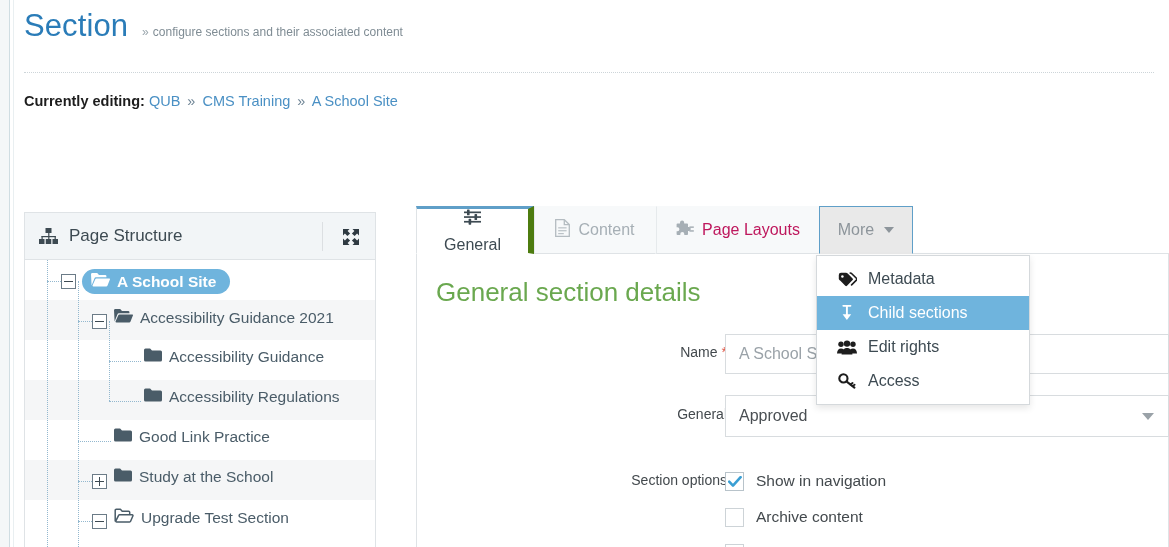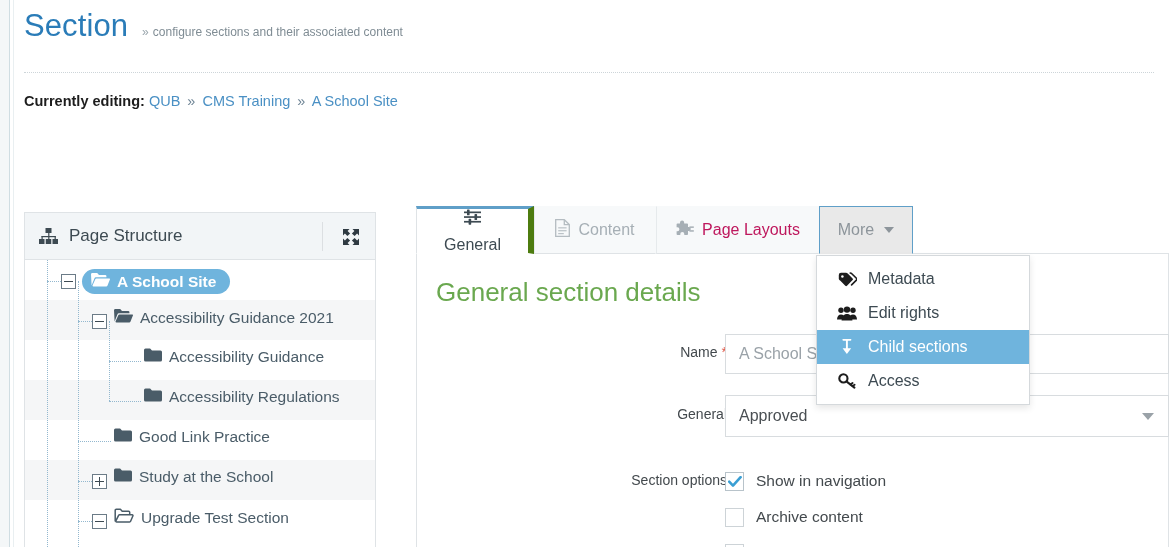--- a/index.html
+++ b/index.html
@@ -427,45 +427,45 @@
       <span class="mi-ic">
         <svg width="19" height="15" viewBox="0 0 19 15">
           <path d="M0.8 3.0 A2.2 2.2 0 0 1 3.0 0.8 H8.0 A2.4 2.4 0 0 1 9.7 1.5 L14.6 6.4 A1.2 1.2 0 0 1 14.6 8.1 L9.0 13.7 A1.2 1.2 0 0 1 7.3 13.7 L2.4 8.8 A2.4 2.4 0 0 1 0.8 7.1 Z" fill="#1d1d1d"></path>
           <circle cx="4.4" cy="4.4" r="1.25" fill="#ffffff"></circle>
           <path d="M12.2 1.0 A2.3 2.3 0 0 1 13.8 1.7 L18.4 6.3 A1.3 1.3 0 0 1 18.4 8.1 L13.6 12.9" fill="none" stroke="#1d1d1d" stroke-width="1.6" stroke-linecap="round"></path>
         </svg>
       </span>
       <span>Metadata</span>
     </div>
 
+    <div class="menu-item active">
+      <span class="mi-ic">
+        <svg width="14" height="17" viewBox="0 0 14 17">
+          <path d="M3.4 0.8 H10.4" stroke="#ffffff" stroke-width="1.9" stroke-linecap="round"></path>
+          <path d="M6.9 1.2 V12.4" stroke="#ffffff" stroke-width="1.9" stroke-linecap="round"></path>
+          <path d="M2.6 9.2 L6.9 15.0 L11.2 9.2 Z" fill="#ffffff"></path>
+        </svg>
+      </span>
+      <span>Child sections</span>
+    </div>
+
     <div class="menu-item">
       <span class="mi-ic">
         <svg width="20" height="15" viewBox="0 0 20 15">
           <circle cx="4.0" cy="4.2" r="2.7" fill="#1d1d1d"></circle>
           <circle cx="16.0" cy="4.2" r="2.7" fill="#1d1d1d"></circle>
           <circle cx="10.0" cy="3.6" r="3.2" fill="#1d1d1d"></circle>
           <path d="M0 13.6 C0 10.2 1.8 8.4 4.0 8.4 C6.2 8.4 8.0 10.2 8.0 13.6 Z" fill="#1d1d1d"></path>
           <path d="M12 13.6 C12 10.2 13.8 8.4 16.0 8.4 C18.2 8.4 20 10.2 20 13.6 Z" fill="#1d1d1d"></path>
           <path d="M4.6 14.4 C4.6 10.4 6.8 8.0 10.0 8.0 C13.2 8.0 15.4 10.4 15.4 14.4 Z" fill="#1d1d1d"></path>
         </svg>
       </span>
       <span>Edit rights</span>
     </div>
 
-    <div class="menu-item active">
-      <span class="mi-ic">
-        <svg width="14" height="17" viewBox="0 0 14 17">
-          <path d="M3.4 0.8 H10.4" stroke="#ffffff" stroke-width="1.9" stroke-linecap="round"></path>
-          <path d="M6.9 1.2 V12.4" stroke="#ffffff" stroke-width="1.9" stroke-linecap="round"></path>
-          <path d="M2.6 9.2 L6.9 15.0 L11.2 9.2 Z" fill="#ffffff"></path>
-        </svg>
-      </span>
-      <span>Child sections</span>
-    </div>
-
     <div class="menu-item">
       <span class="mi-ic">
         <svg width="18" height="16" viewBox="0 0 18 16">
           <circle cx="5.4" cy="5.4" r="4.1" fill="none" stroke="#1d1d1d" stroke-width="2.1"></circle>
           <path d="M8.4 8.4 L16.4 14.6" stroke="#1d1d1d" stroke-width="2.1" stroke-linecap="round"></path>
           <path d="M12.4 11.4 L14.6 10.0" stroke="#1d1d1d" stroke-width="1.9" stroke-linecap="round"></path>
           <path d="M14.6 13.0 L16.6 11.8" stroke="#1d1d1d" stroke-width="1.9" stroke-linecap="round"></path>
         </svg>
       </span>
       <span>Access</span>

